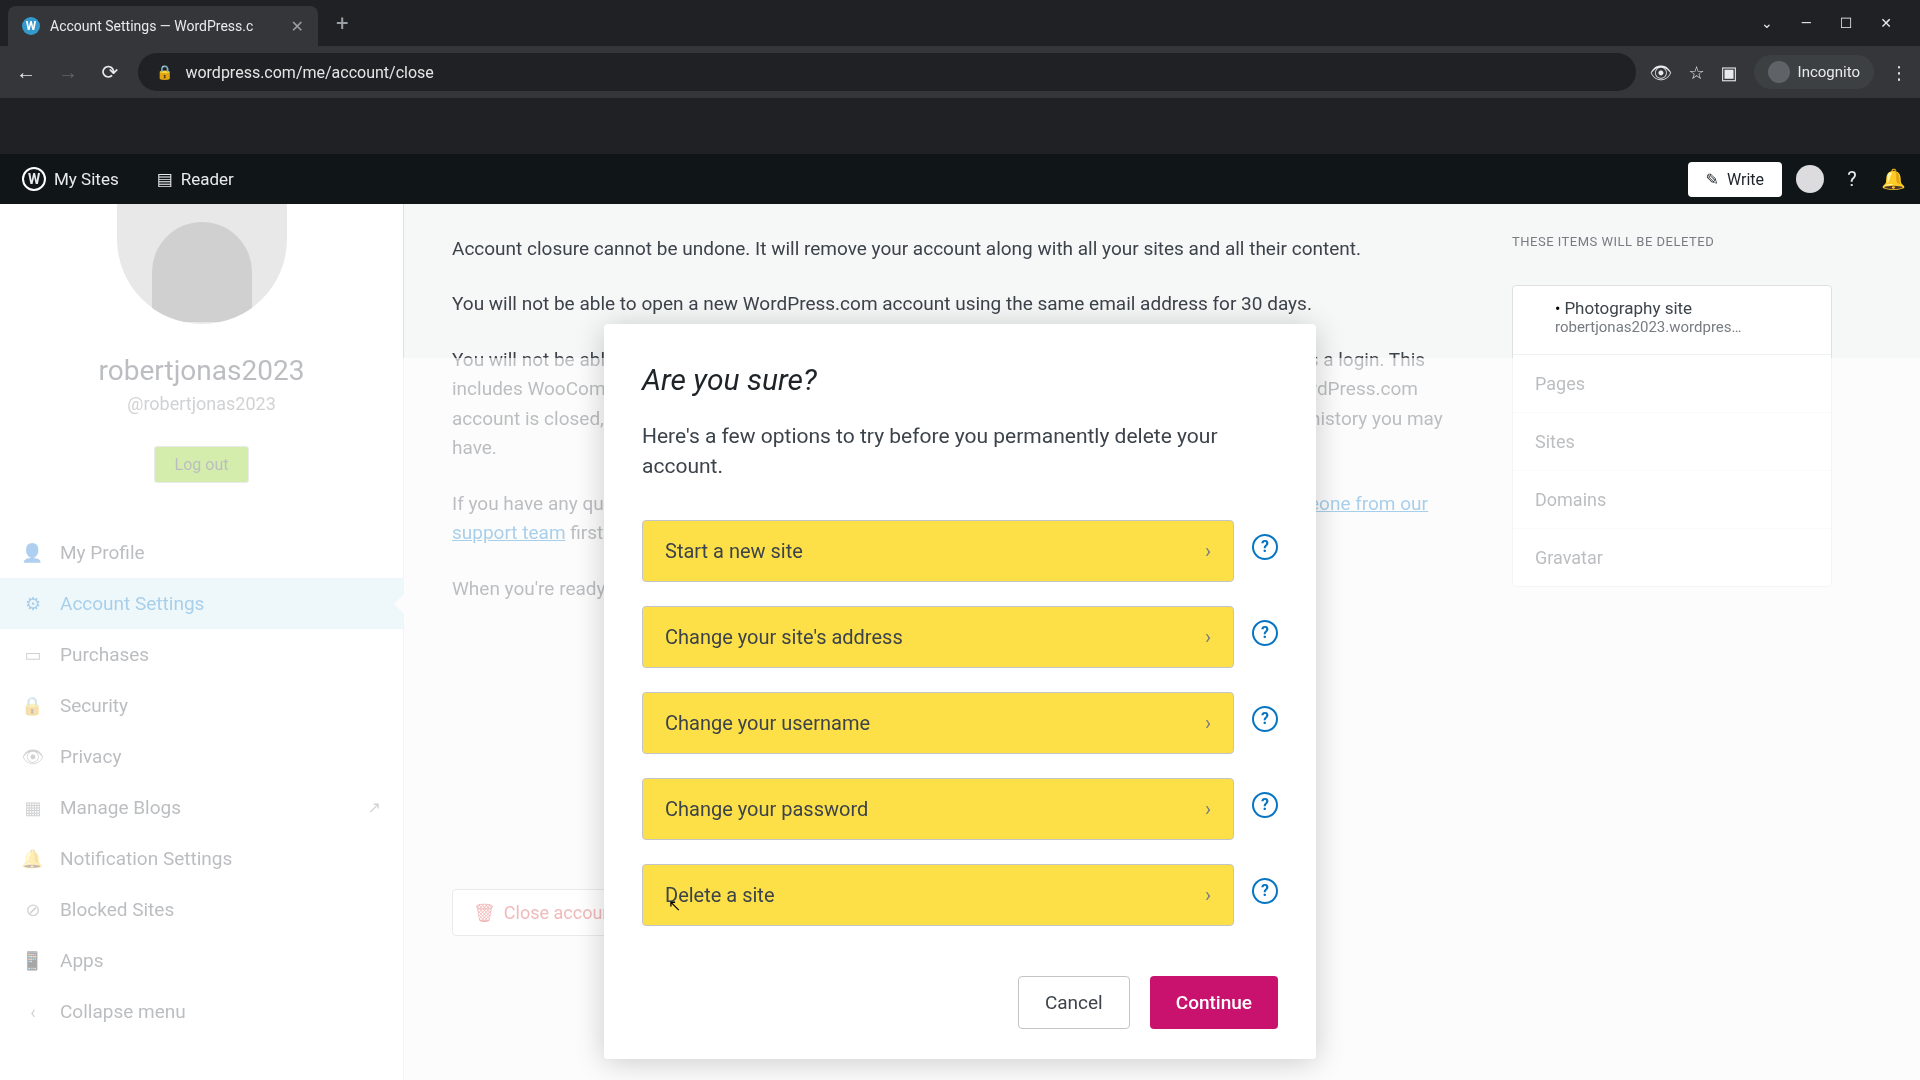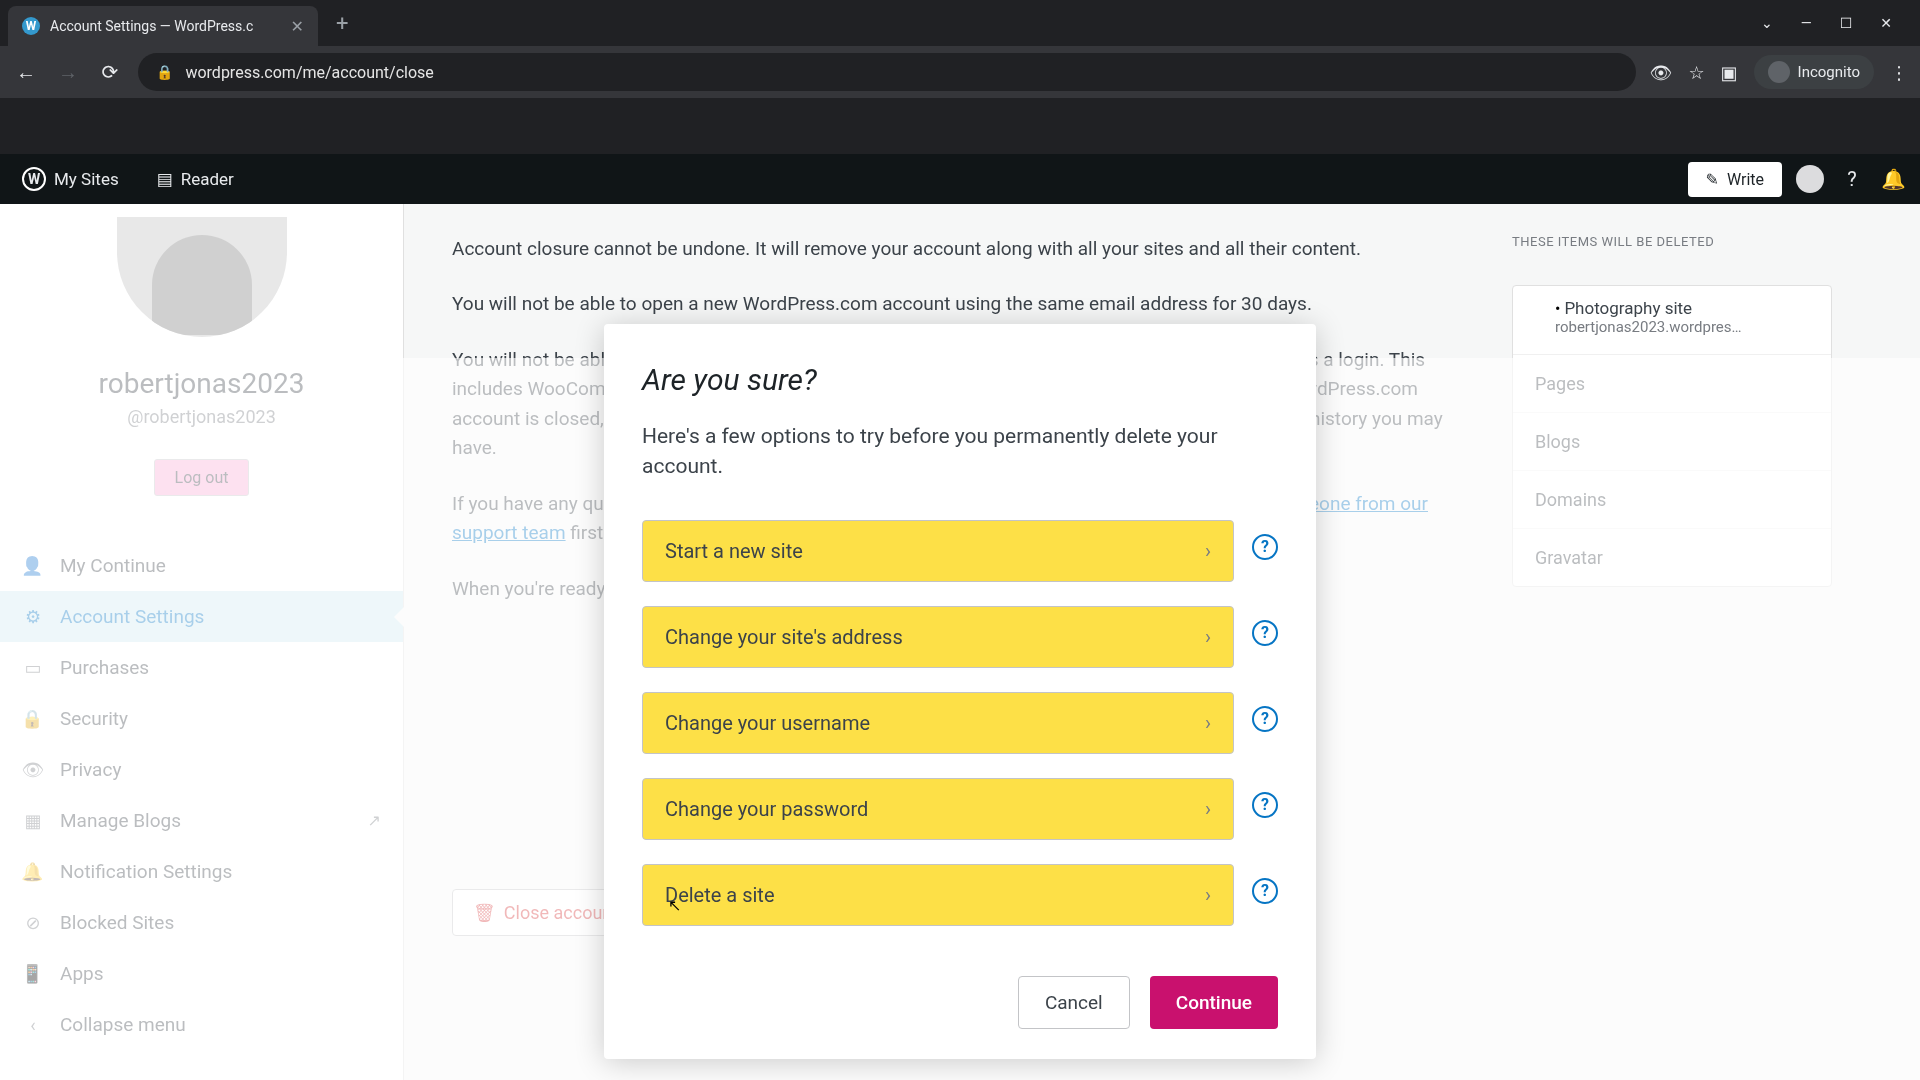--- a/index.html
+++ b/index.html
@@ -39,26 +39,26 @@
   .mb-avatar { width: 28px; height: 28px; border-radius: 50%; background: #dcdcde; }
   .mb-icon { width: 28px; height: 28px; display: flex; align-items: center; justify-content: center; font-size: 20px; cursor: pointer; }
 
   
   .dim-overlay { position: absolute; top: 154px; left: 0; right: 0; bottom: 0; background: rgba(255,255,255,0.65); z-index: 5; }
 
   
   .app { display: flex; height: calc(1080px - 118px - 36px - 50px); background: #f6f7f7; position: relative; }
 
   
-  .sidebar { width: 404px; background: #fff; border-right: 1px solid #e0e0e0; display: flex; flex-direction: column; align-items: center; padding-top: 13px; }
+  .sidebar { width: 404px; background: #fff; border-right: 1px solid #e0e0e0; display: flex; flex-direction: column; align-items: center; padding-top: 0; }
   .profile-avatar { width: 170px; height: 120px; border-radius: 0 0 85px 85px; background: #e8e8e8; display: flex; align-items: flex-start; justify-content: center; overflow: hidden; }
   .avatar-inner { width: 100px; height: 100px; background: #d0d0d0; border-radius: 50% 50% 0 0; margin-top: 18px; }
   .profile-name { font-size: 28px; color: #3c434a; margin-top: 30px; font-weight: 400; }
   .profile-handle { font-size: 18px; color: #787c82; margin-top: 6px; }
-  .logout-btn { margin-top: 32px; padding: 8px 20px; border: 1px solid #c3c4c7; background: #f9a8d4; color: #3c434a; font-size: 16px; cursor: pointer; border-radius: 3px; }
+  .logout-btn { margin-top: 32px; padding: 8px 20px; border: 1px solid #c3c4c7; background: #84cc16; color: #3c434a; font-size: 16px; cursor: pointer; border-radius: 3px; }
 
   .side-nav { width: 100%; margin-top: 44px; }
   .side-item { display: flex; align-items: center; gap: 16px; padding: 14px 22px; font-size: 19px; color: #3c434a; cursor: pointer; position: relative; }
   .side-item.active { background: #cfe8f0; color: #0675c4; }
   .side-item.active::after { content: ''; position: absolute; right: -1px; top: 50%; transform: translateY(-50%); border: 10px solid transparent; border-right-color: #f6f7f7; }
   .side-icon { width: 22px; height: 22px; display: flex; align-items: center; justify-content: center; font-size: 18px; color: #787c82; }
   .side-item.active .side-icon { color: #0675c4; }
   .ext-icon { margin-left: auto; font-size: 16px; color: #787c82; }
 
   
@@ -161,21 +161,21 @@
     <div class="profile-avatar">
         <div class="avatar-inner"></div>
       </div>
     <div class="profile-name">robertjonas2023</div>
     <div class="profile-handle">@robertjonas2023</div>
     <button class="logout-btn">Log out</button>
 
     <div class="side-nav">
       <div class="side-item">
         <span class="side-icon">👤</span>
-        <span>My Continue</span>
+        <span>My Profile</span>
       </div>
       <div class="side-item active">
         <span class="side-icon">⚙</span>
         <span>Account Settings</span>
       </div>
       <div class="side-item">
         <span class="side-icon">▭</span>
         <span>Purchases</span>
       </div>
       <div class="side-item">
@@ -226,21 +226,21 @@
     </div>
 
     <div class="right-col">
       <div class="right-heading">THESE ITEMS WILL BE DELETED</div>
       <div class="del-card">
         <div class="del-sub">
           <div>• <span class="del-sub-name">Photography site</span></div>
           <div class="del-sub-url">robertjonas2023.wordpres…</div>
         </div>
         <div class="del-item">Pages</div>
-        <div class="del-item">Blogs</div>
+        <div class="del-item">Sites</div>
         <div class="del-item">Domains</div>
         <div class="del-item">Gravatar</div>
       </div>
     </div>
   </div>
 
   <div class="dim-overlay"></div>
 
   <div class="modal-backdrop">
     <div class="modal">

